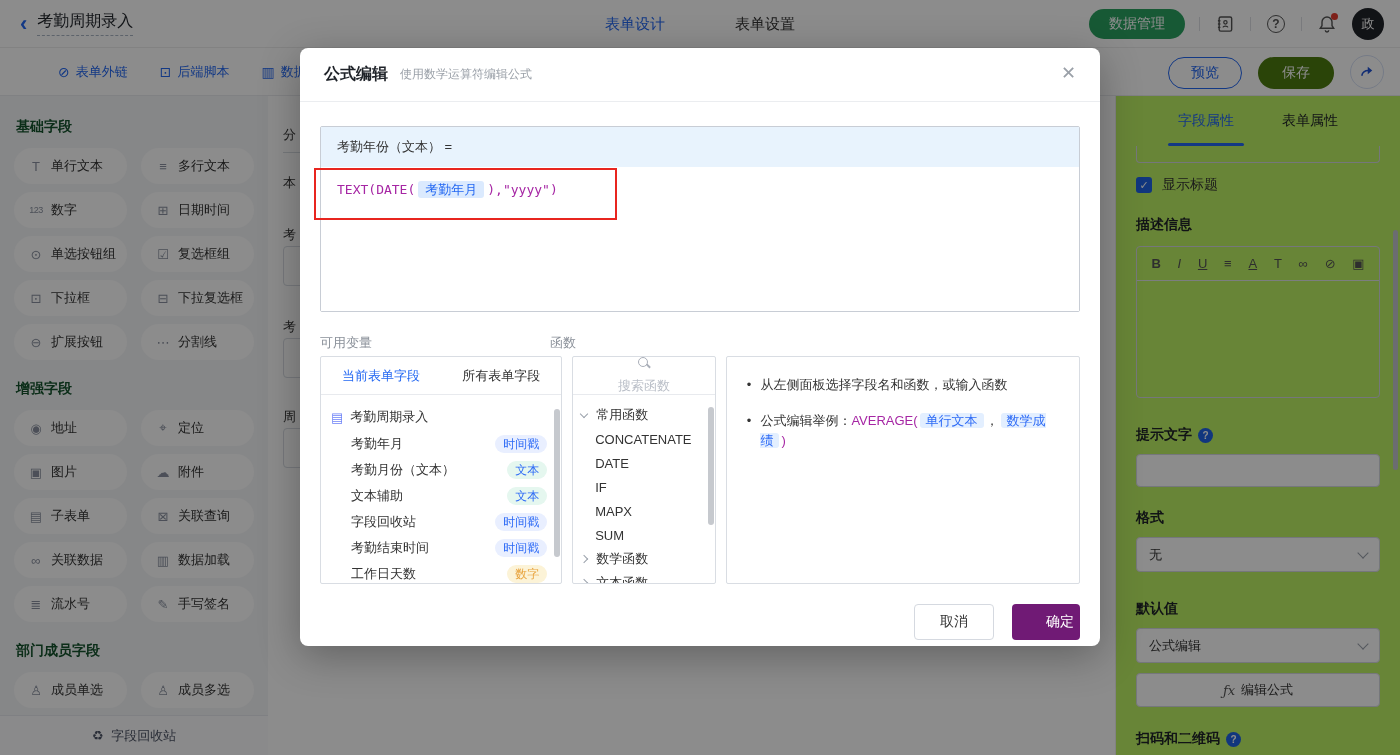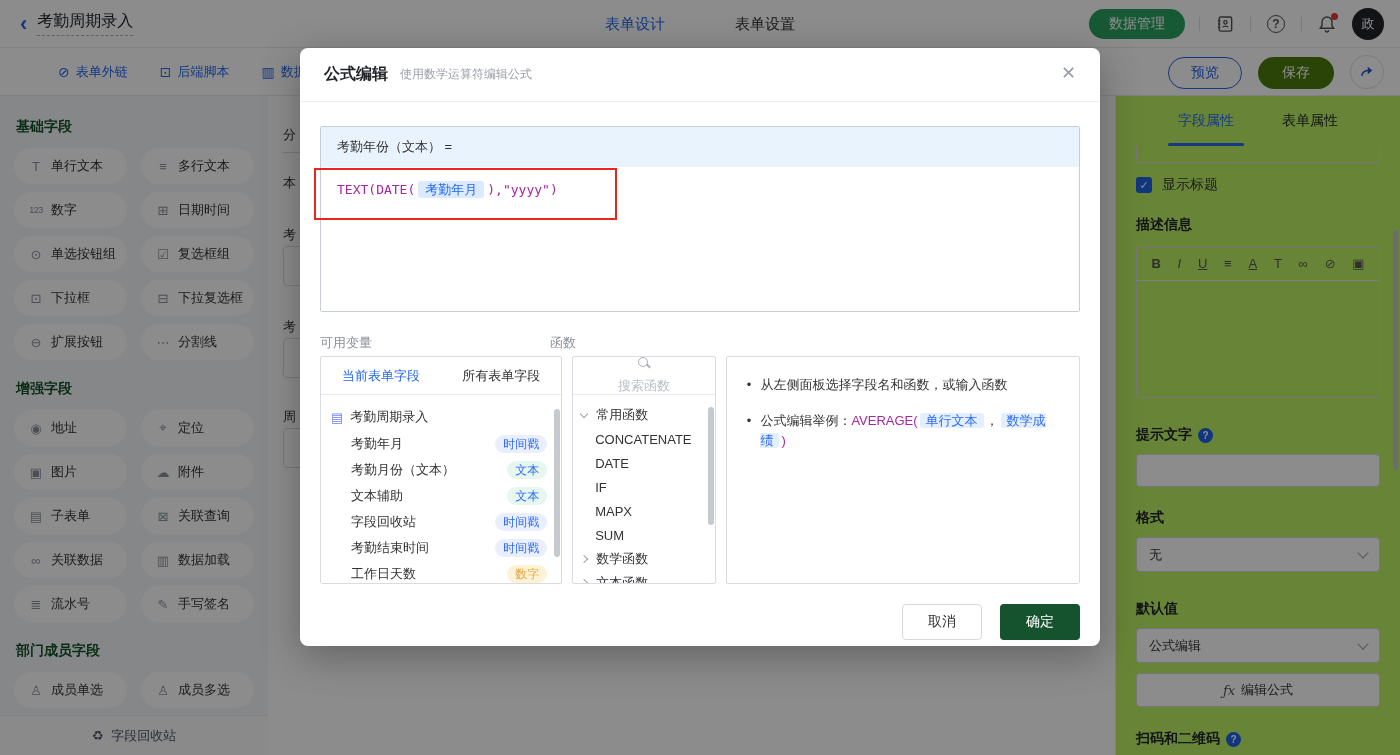--- a/index.html
+++ b/index.html
@@ -142,22 +142,22 @@
   .fn-item{height:24px;display:flex;align-items:center;padding-left:22px;font-size:13px;color:#333;cursor:pointer;}
   .fscroll{position:absolute;right:1px;top:50px;width:6px;height:118px;border-radius:3px;background:#c6c9ce;}
   .tip-body{padding:18px 20px;}
   .tip-row{display:flex;gap:9px;font-size:13px;color:#333;margin-bottom:16px;line-height:20px;}
   .tip-dot{color:#333;}
   .tip-chip{background:#e3efff;color:#2e6bf6;border-radius:3px;padding:0 6px;margin:0 2px;}
   .tip-purple{color:#a626a4;}
   .m-footer{display:flex;justify-content:flex-end;gap:18px;margin-top:20px;}
   .btn-cancel{width:80px;height:36px;border:1px solid #d5d9e0;border-radius:4px;background:#fff;
     font-size:14px;color:#333;cursor:pointer;}
-  .btn-ok{width:80px;height:36px;border:none;border-radius:4px;background:#14532d;color:#fff;
-    font-size:14px;cursor:pointer;}
+  .btn-ok{width:68px;height:36px;border:none;border-radius:4px;background:#701a75;color:#fff;
+    font-size:14px;cursor:pointer;text-align:right;}
 </style>
 </head>
 <body>
 
 <div class="screen">
 
   <header class="topbar">
     <div class="tb-left">
       <span class="back">‹</span>
       <span class="form-title">考勤周期录入</span>

